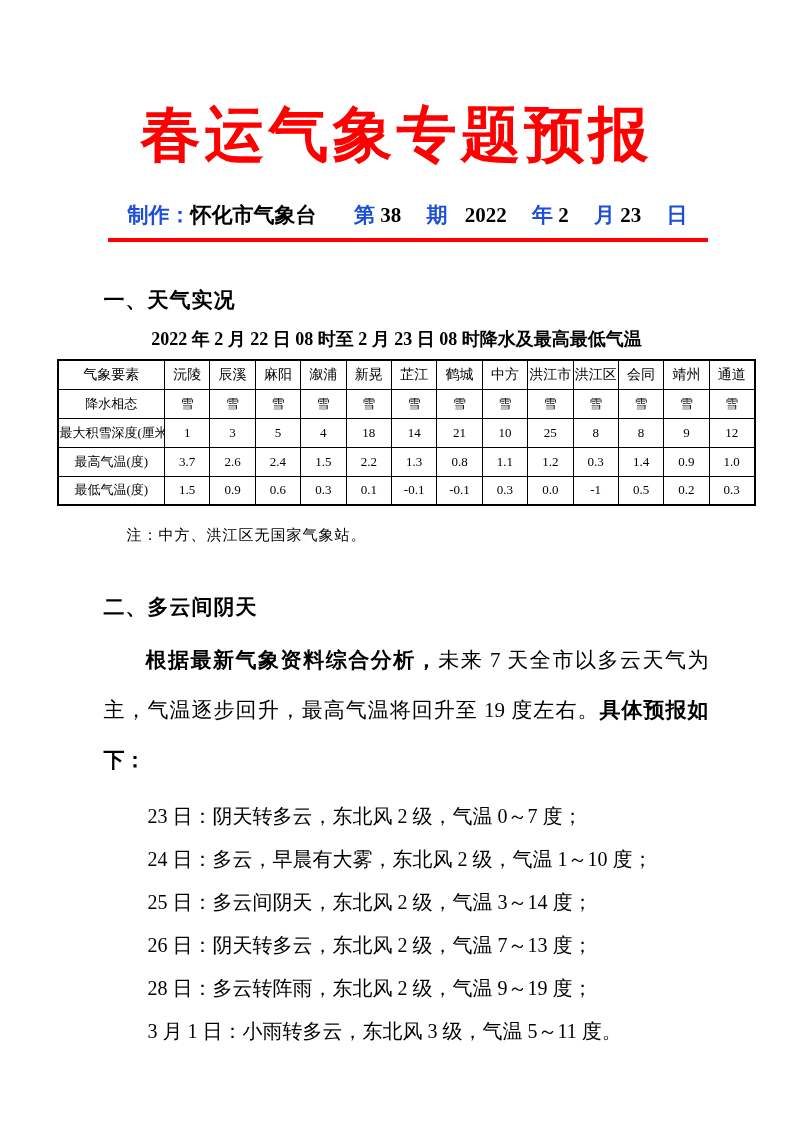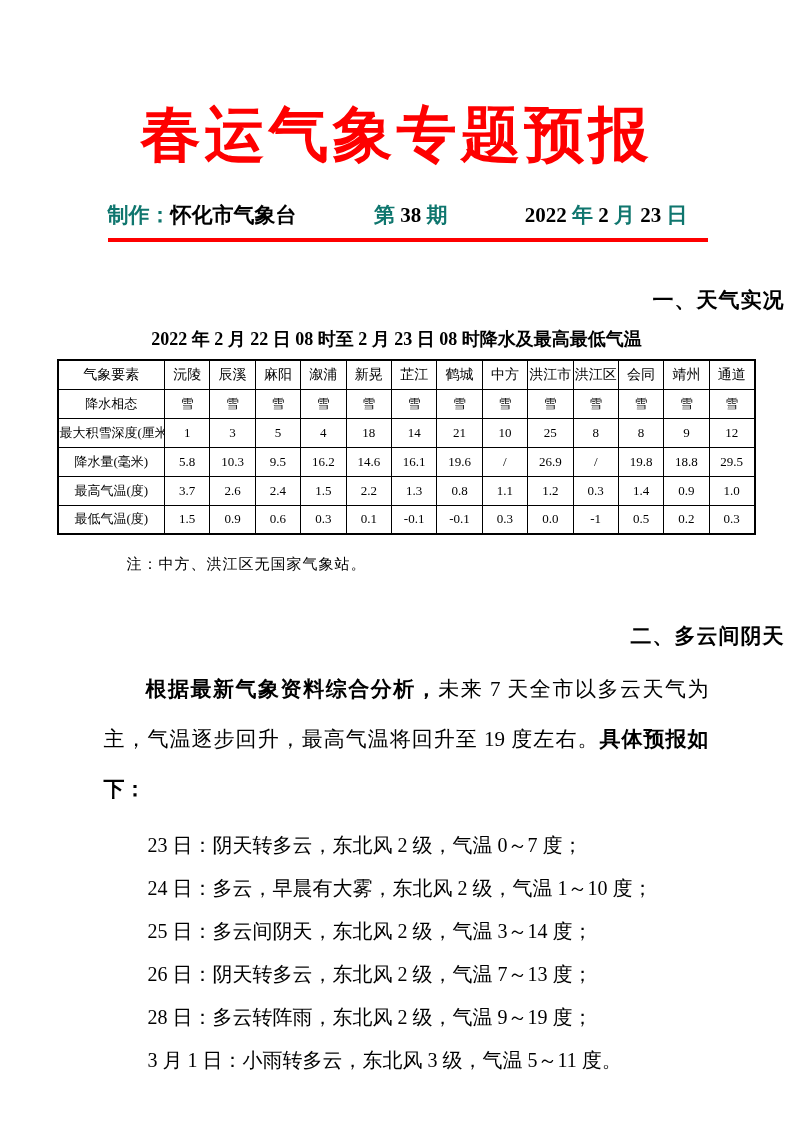--- a/index.html
+++ b/index.html
@@ -26,34 +26,33 @@
   }
   .meta-row {
     display: flex;
     justify-content: space-between;
     align-items: baseline;
     margin: 16px 97px 0 99px;
     font-size: 21px;
     font-weight: 700;
     white-space: nowrap;
   }
-  .red { color: #0f766e; }
+  .red { color: #1d4ed8; margin-left: 20px; }
   .b { font-weight: 700; }
   .rule {
     margin: 9px 0 0 99px;
     width: 600px;
     height: 4px;
     background: #fe0000;
   }
   .section-heading {
     margin: 44px 0 0 95px;
     font-size: 21px;
     font-weight: 700;
     letter-spacing: 1px;
-    text-align: right;
   }
   .table-title {
     margin-top: 13px;
     text-align: center;
     font-size: 18px;
     font-weight: 700;
   }
   table.weather {
     margin: 8px 0 0 48px;
     width: 697px;
@@ -164,36 +163,20 @@
           <td>14</td>
           <td>21</td>
           <td>10</td>
           <td>25</td>
           <td>8</td>
           <td>8</td>
           <td>9</td>
           <td>12</td>
         </tr>
         <tr>
-          <td class="row-label">降水量(毫米)</td>
-          <td>5.8</td>
-          <td>10.3</td>
-          <td>9.5</td>
-          <td>16.2</td>
-          <td>14.6</td>
-          <td>16.1</td>
-          <td>19.6</td>
-          <td>/</td>
-          <td>26.9</td>
-          <td>/</td>
-          <td>19.8</td>
-          <td>18.8</td>
-          <td>29.5</td>
-        </tr>
-        <tr>
           <td class="row-label">最高气温(度)</td>
           <td>3.7</td>
           <td>2.6</td>
           <td>2.4</td>
           <td>1.5</td>
           <td>2.2</td>
           <td>1.3</td>
           <td>0.8</td>
           <td>1.1</td>
           <td>1.2</td>

